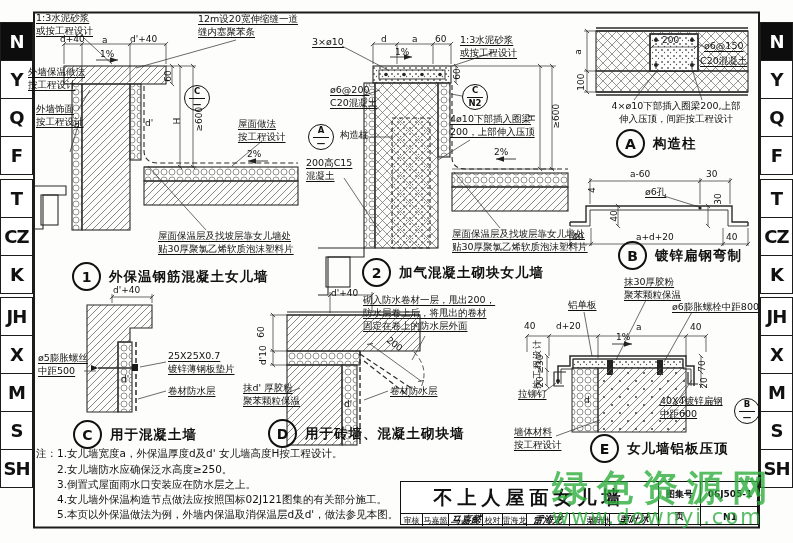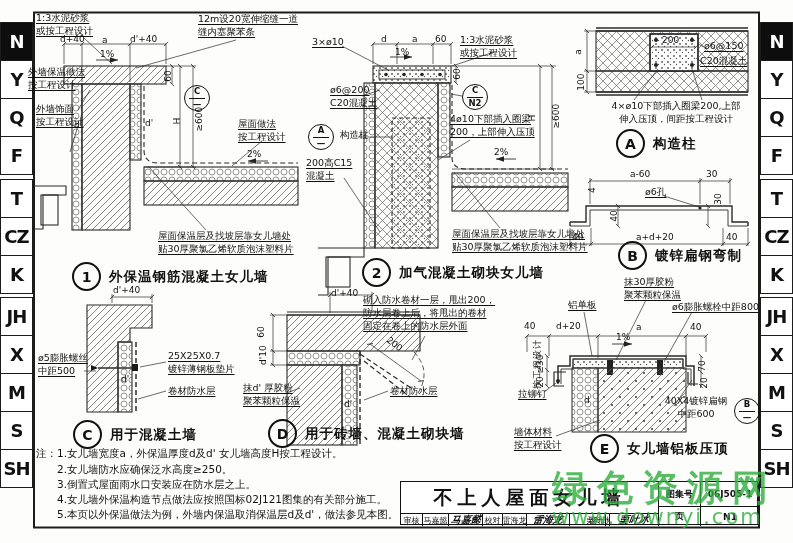--- a/index.html
+++ b/index.html
@@ -12,21 +12,21 @@
        display:flex;align-items:center;justify-content:center;font-size:18px;font-weight:bold;
        z-index:3;letter-spacing:-1px;}
   .tab.active{background:#0d0d0d;color:#fff;}
   
   .lbl{position:absolute;font-size:9.5px;line-height:1.35;white-space:pre-line;z-index:4;}
   .ul{text-decoration:underline;text-underline-offset:2px;}
   .dm{font-size:9px;}
   .rot{transform:rotate(-90deg);transform-origin:center;}
   .diag{transform:rotate(37deg);transform-origin:center;}
   .ctr{text-align:center;}
-  .rt{text-align:center;}
+  .rt{text-align:left;text-decoration:underline;}
   
   .cap{position:absolute;display:flex;align-items:center;gap:8px;z-index:4;}
   .capnum{width:25px;height:25px;border:2px solid #111;border-radius:50%;display:flex;
           align-items:center;justify-content:center;font-size:14px;font-weight:bold;flex:0 0 auto;}
   .capt{font-weight:bold;font-size:13.5px;letter-spacing:1px;white-space:nowrap;}
   
   .ref{position:absolute;width:24px;height:24px;border:1.5px solid #111;border-radius:50%;
        display:flex;flex-direction:column;align-items:center;justify-content:center;
        font-size:8.5px;font-weight:bold;line-height:1.1;z-index:4;background:transparent;}
   .ref .t{border-bottom:1.2px solid #111;width:68%;text-align:center;padding-bottom:1px;}

